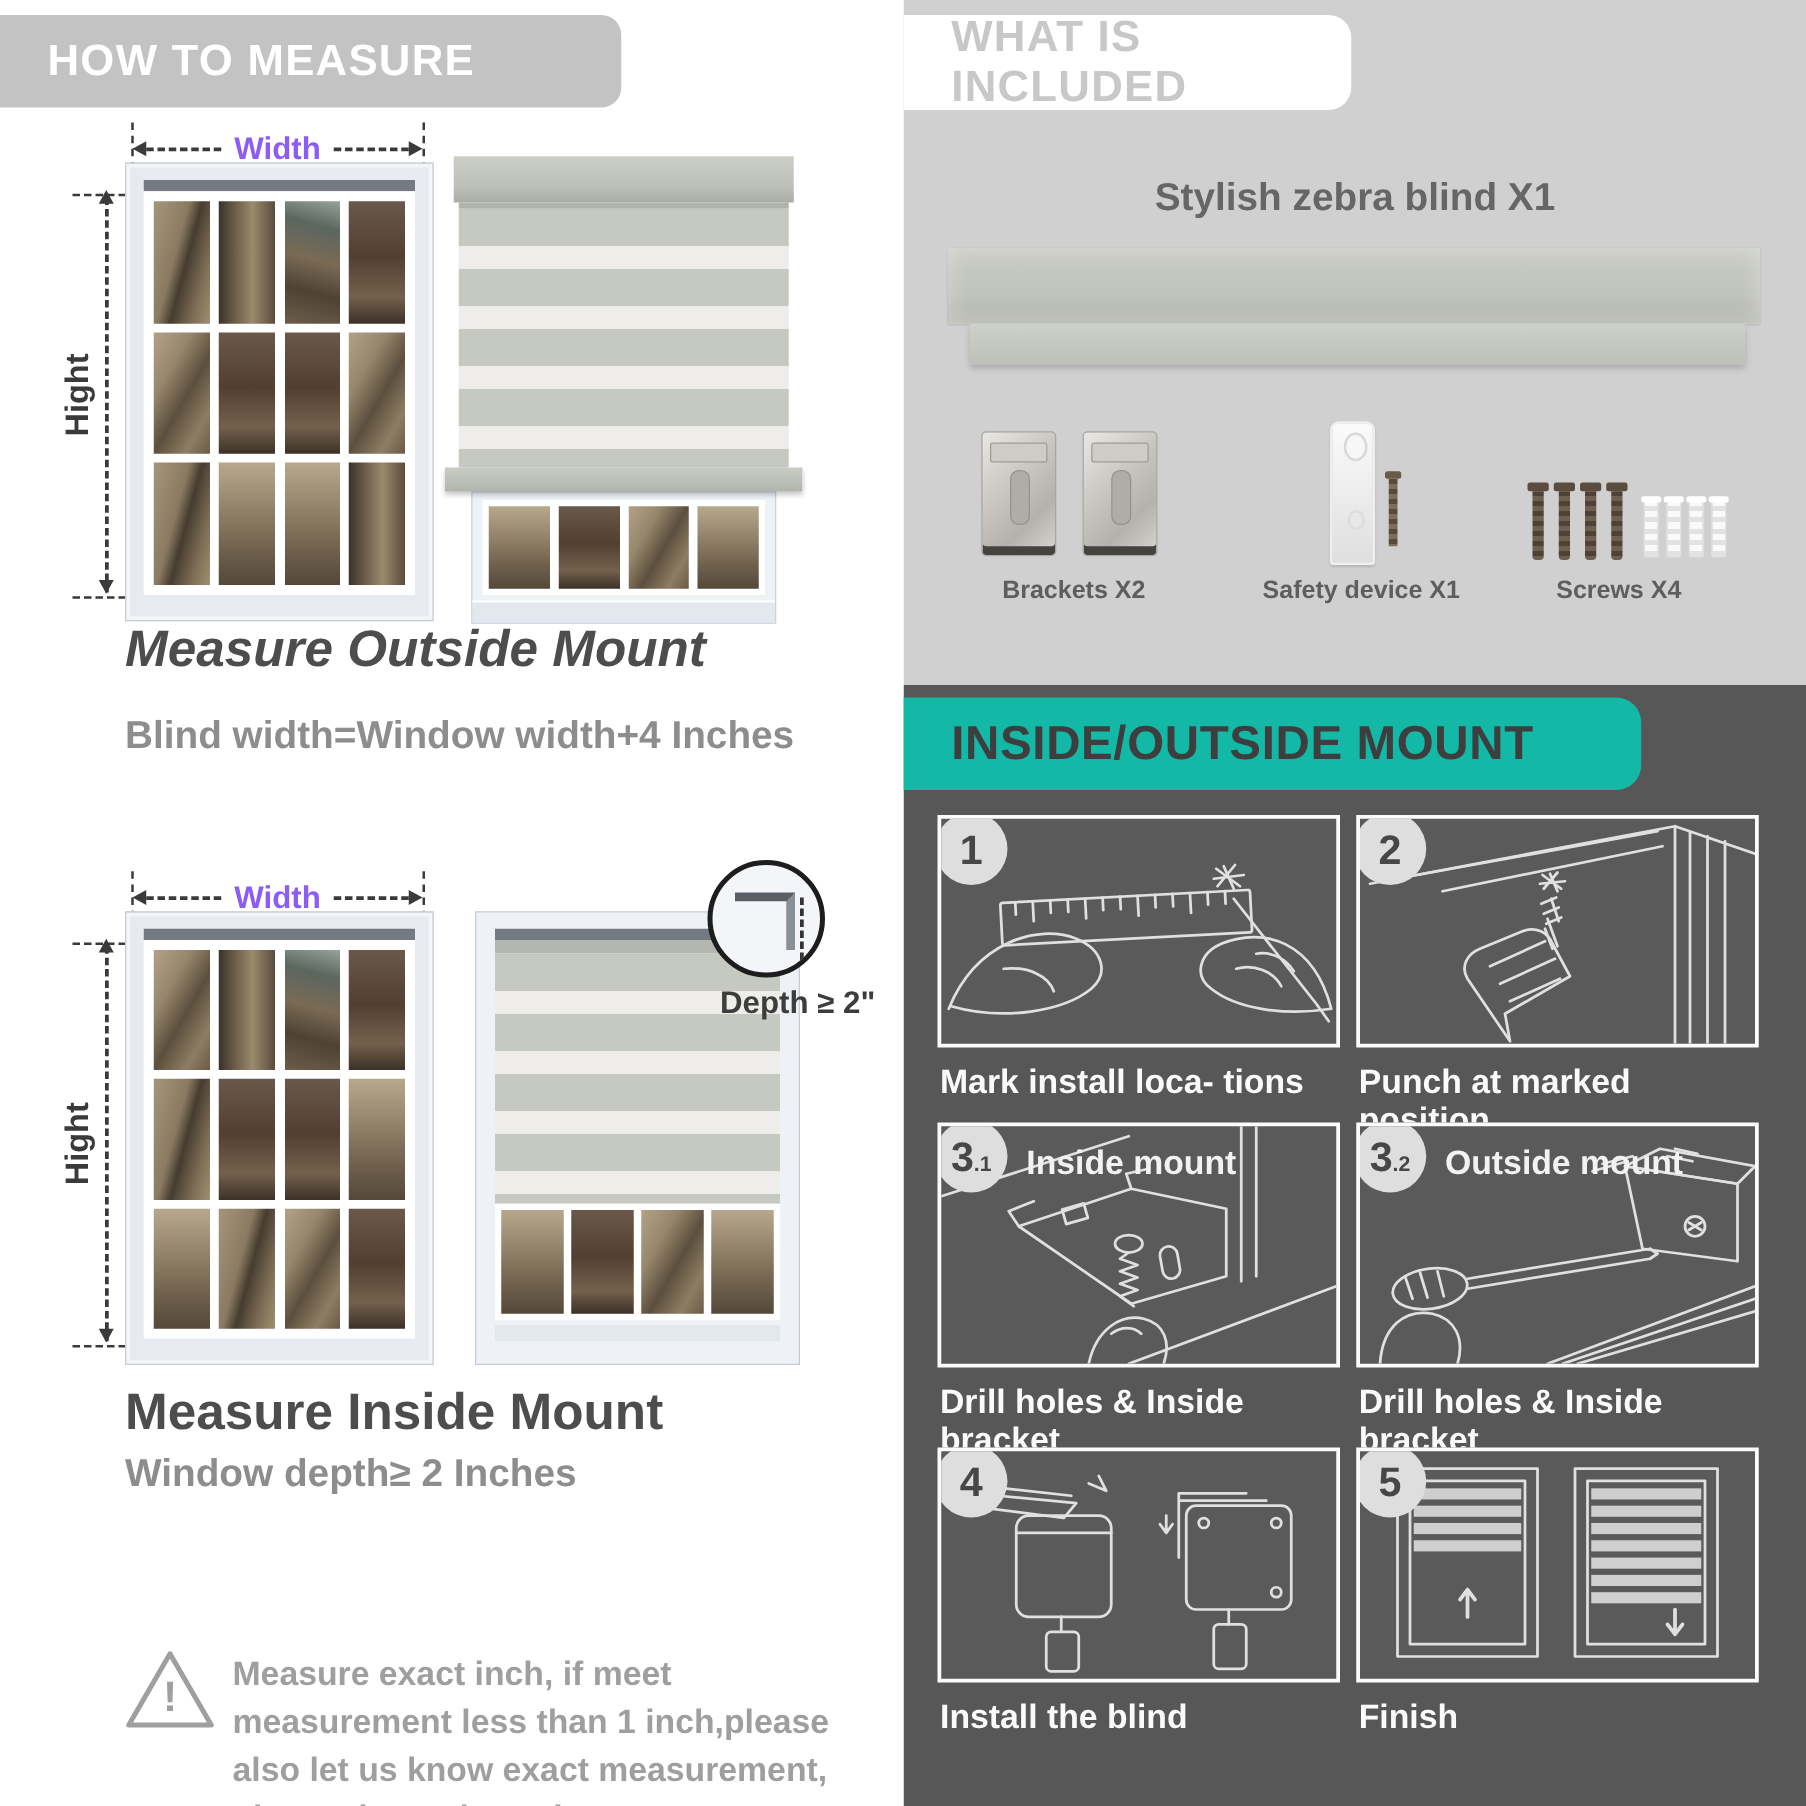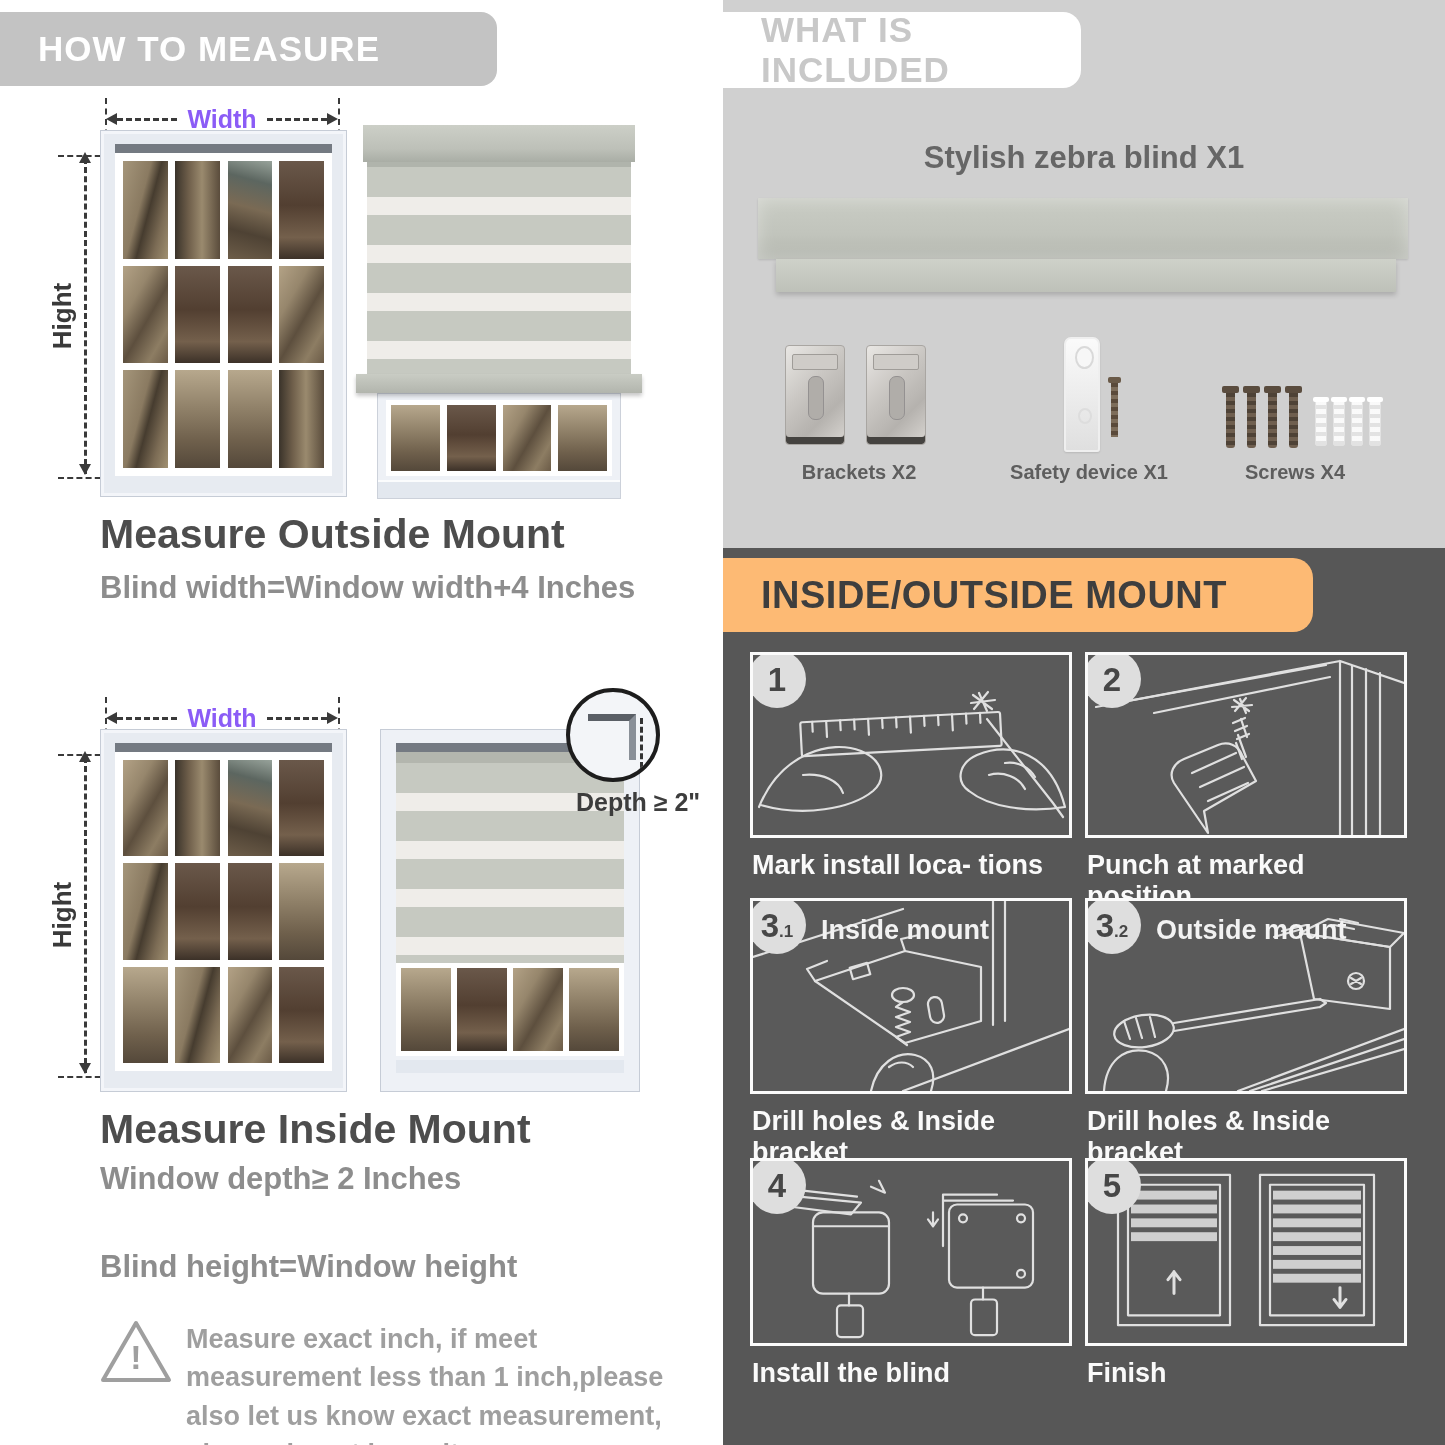--- a/index.html
+++ b/index.html
@@ -110,21 +110,21 @@
   .anchor { position:absolute; top:399px; width:12px; height:47px; border-radius:2px;
     background:repeating-linear-gradient(180deg,rgba(252,252,252,.95) 0 5px,rgba(228,228,228,.9) 5px 9px);
     border:1px solid #e2e2e2; }
   .anchor::before { content:""; position:absolute; left:-3px; top:-3px; width:16px; height:5px;
     background:#fff; border-radius:2px; }
 
   .comp-label { position:absolute; top:461px; transform:translateX(-50%); font-size:20px;
     font-weight:bold; color:#5e5e5e; white-space:nowrap; }
 
   .right-bottom { position:absolute; left:723px; top:548px; width:722px; height:897px; background:#575757; }
-  .banner-dark { position:absolute; left:0; top:10px; width:590px; height:74px; background:#fdba74;
+  .banner-dark { position:absolute; left:0; top:10px; width:590px; height:74px; background:#14b8a6;
     border-radius:0 20px 20px 0; color:#3e3e3e; font-size:38px; font-weight:bold;
     display:flex; align-items:center; padding-left:38px; letter-spacing:.5px; }
 
   .panel { position:absolute; width:322px; }
   .c1 { left:27px; } .c2 { left:362px; }
   .r1 { top:104px; } .r2 { top:350px; } .r3 { top:610px; }
   .pimg { position:relative; border:3px solid #fbfbfb; height:186px; overflow:hidden; background:#5a5a5a; }
   .r2 .pimg { height:196px; } .r3 .pimg { height:188px; }
   .badge { position:absolute; top:-5px; left:-5px; width:58px; height:58px; background:#dedede;
     border-radius:50%; display:flex; align-items:center; justify-content:center;
@@ -194,21 +194,21 @@
       <div class="uw-panes">
         <div class="pane g5"></div>
           <div class="pane g2"></div>
         <div class="pane g3"></div>
           <div class="pane g5"></div>
       </div>
       <div class="uw-sill"></div>
     </div>
   </div>
 
-  <div class="h-title" style="top:511px;">Measure Outside Mount</div>
+  <div class="h-title" style="top:496px;font-style:italic;">Measure Outside Mount</div>
   <div class="h-line" style="top:570px;">Blind width=Window width+4 Inches</div>
 
   <div class="warrow" style="left:106px; top:707px; width:232px;">
     <span class="tri-l"></span>
     <span class="dash"></span>
     <span class="lbl">Width</span>
     <span class="dash"></span>
     <span class="tri-r"></span>
   </div>
   <div class="vtick" style="left:105px; top:697px;"></div>
@@ -257,21 +257,20 @@
   </div>
 
   <div class="mag">
     <div class="mag-corner"></div>
     <div class="mag-dash"></div>
   </div>
   <div class="depth-label">Depth ≥ 2"</div>
 
   <div class="h-title" style="top:1106px;">Measure Inside Mount</div>
   <div class="h-line" style="top:1161px;">Window depth≥ 2 Inches</div>
-  <div class="h-line" style="top:1249px;">Blind height=Window height</div>
 
   <div class="warn-tri">
     <svg width="76" height="70" viewBox="0 0 76 70">
       <path d="M38 6 L71 63 L5 63 Z" fill="none" stroke="#9f9f9f" stroke-width="4" stroke-linejoin="round"></path>
       <text x="38" y="52" text-anchor="middle" font-family="Liberation Sans, sans-serif" font-size="34" font-weight="bold" fill="#9f9f9f">!</text>
     </svg>
   </div>
   <div class="warn-text">Measure exact inch, if meet measurement less than 1 inch,please also let us know exact measurement, please do not leave it</div>
 
   <div class="right-top">

